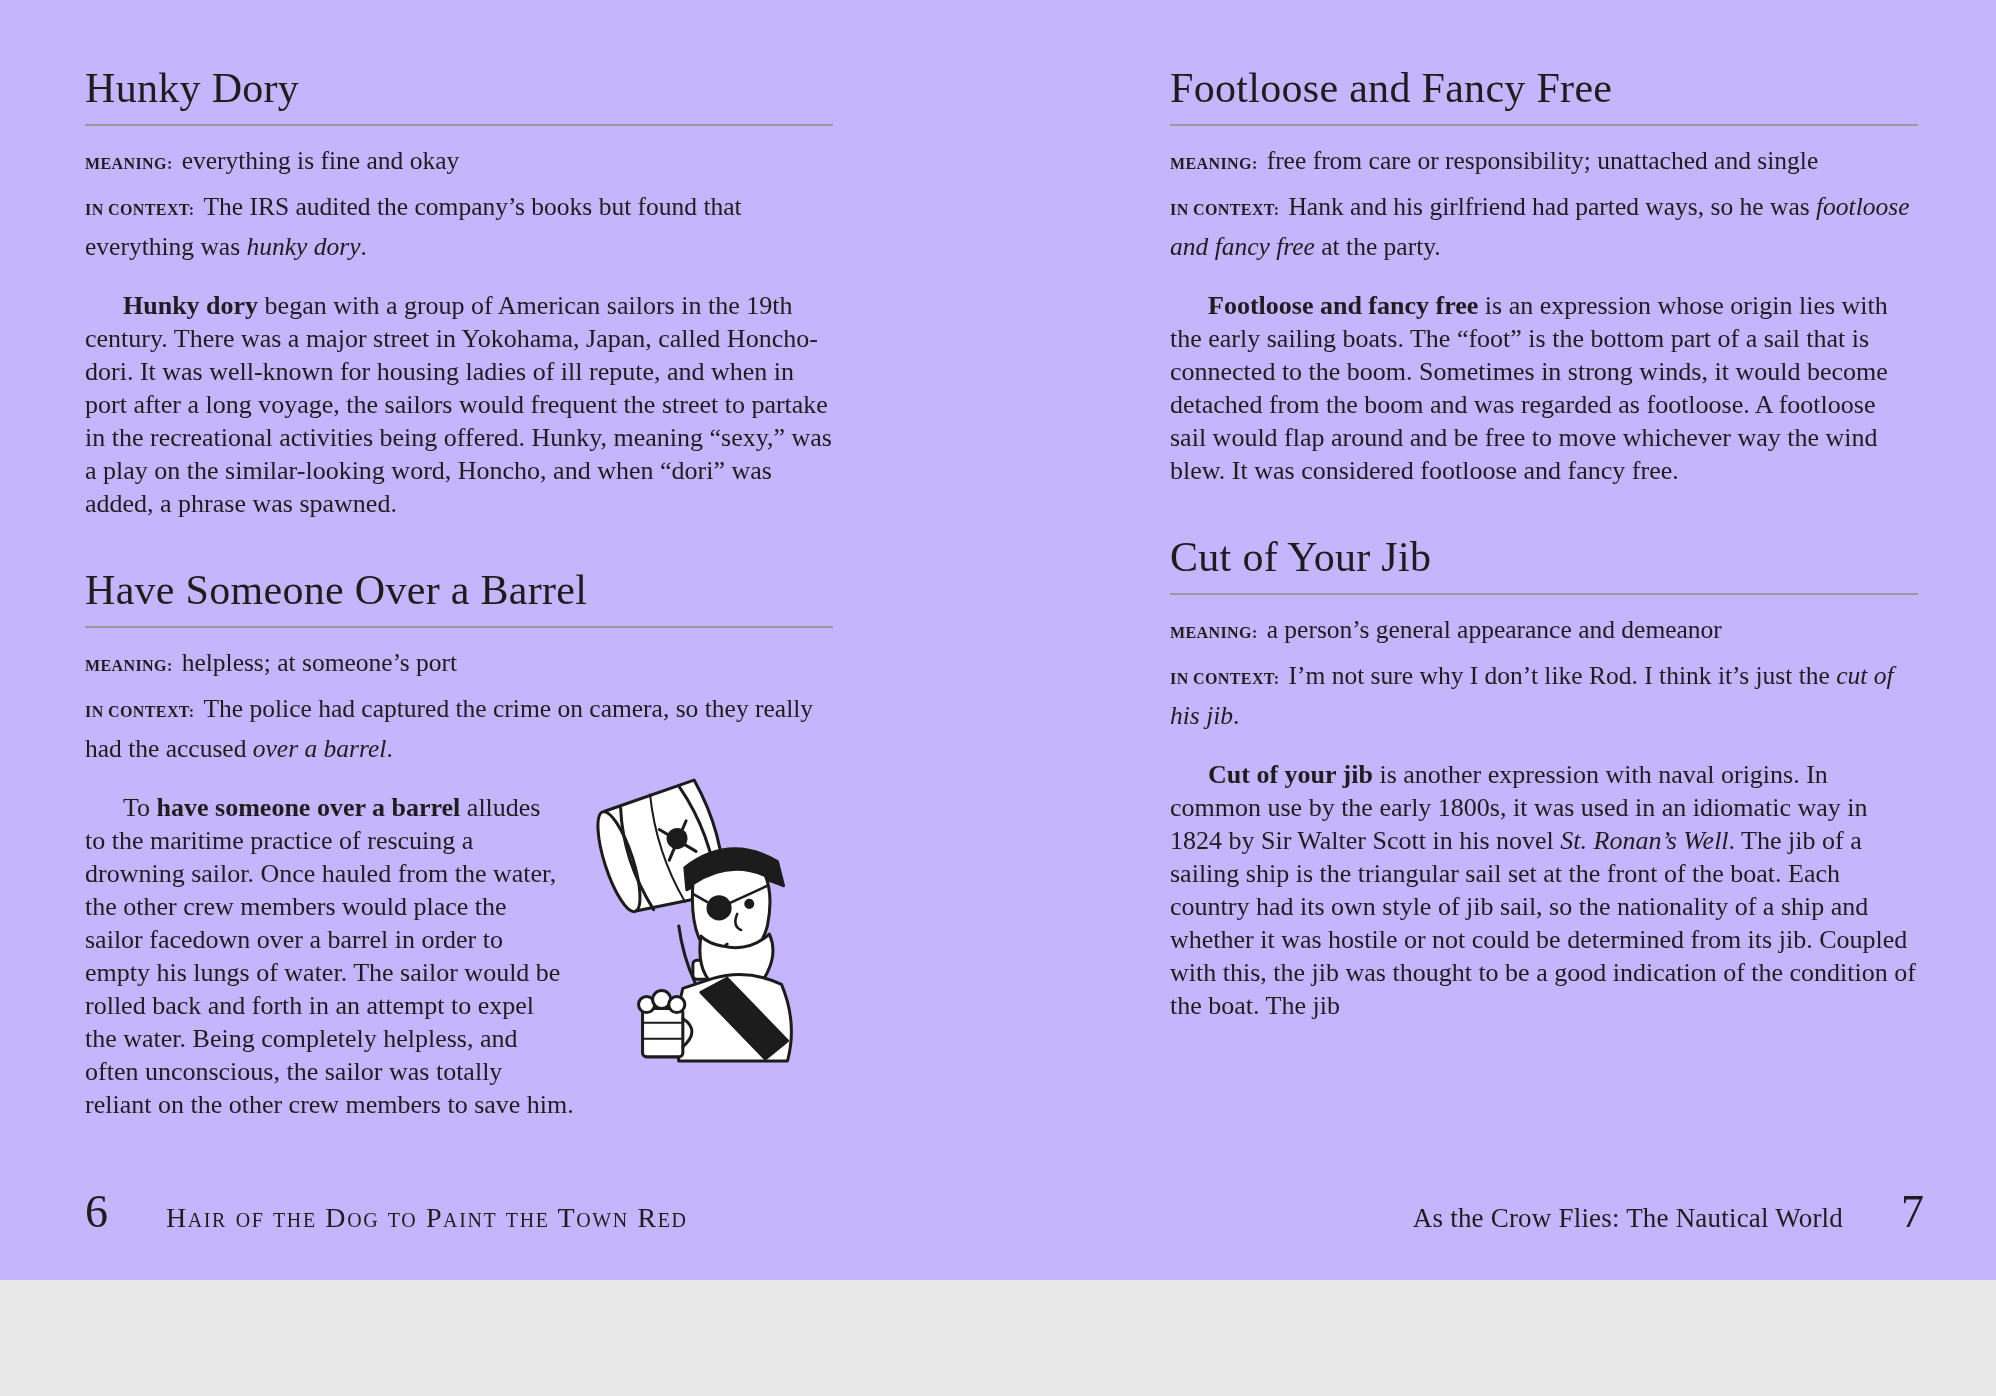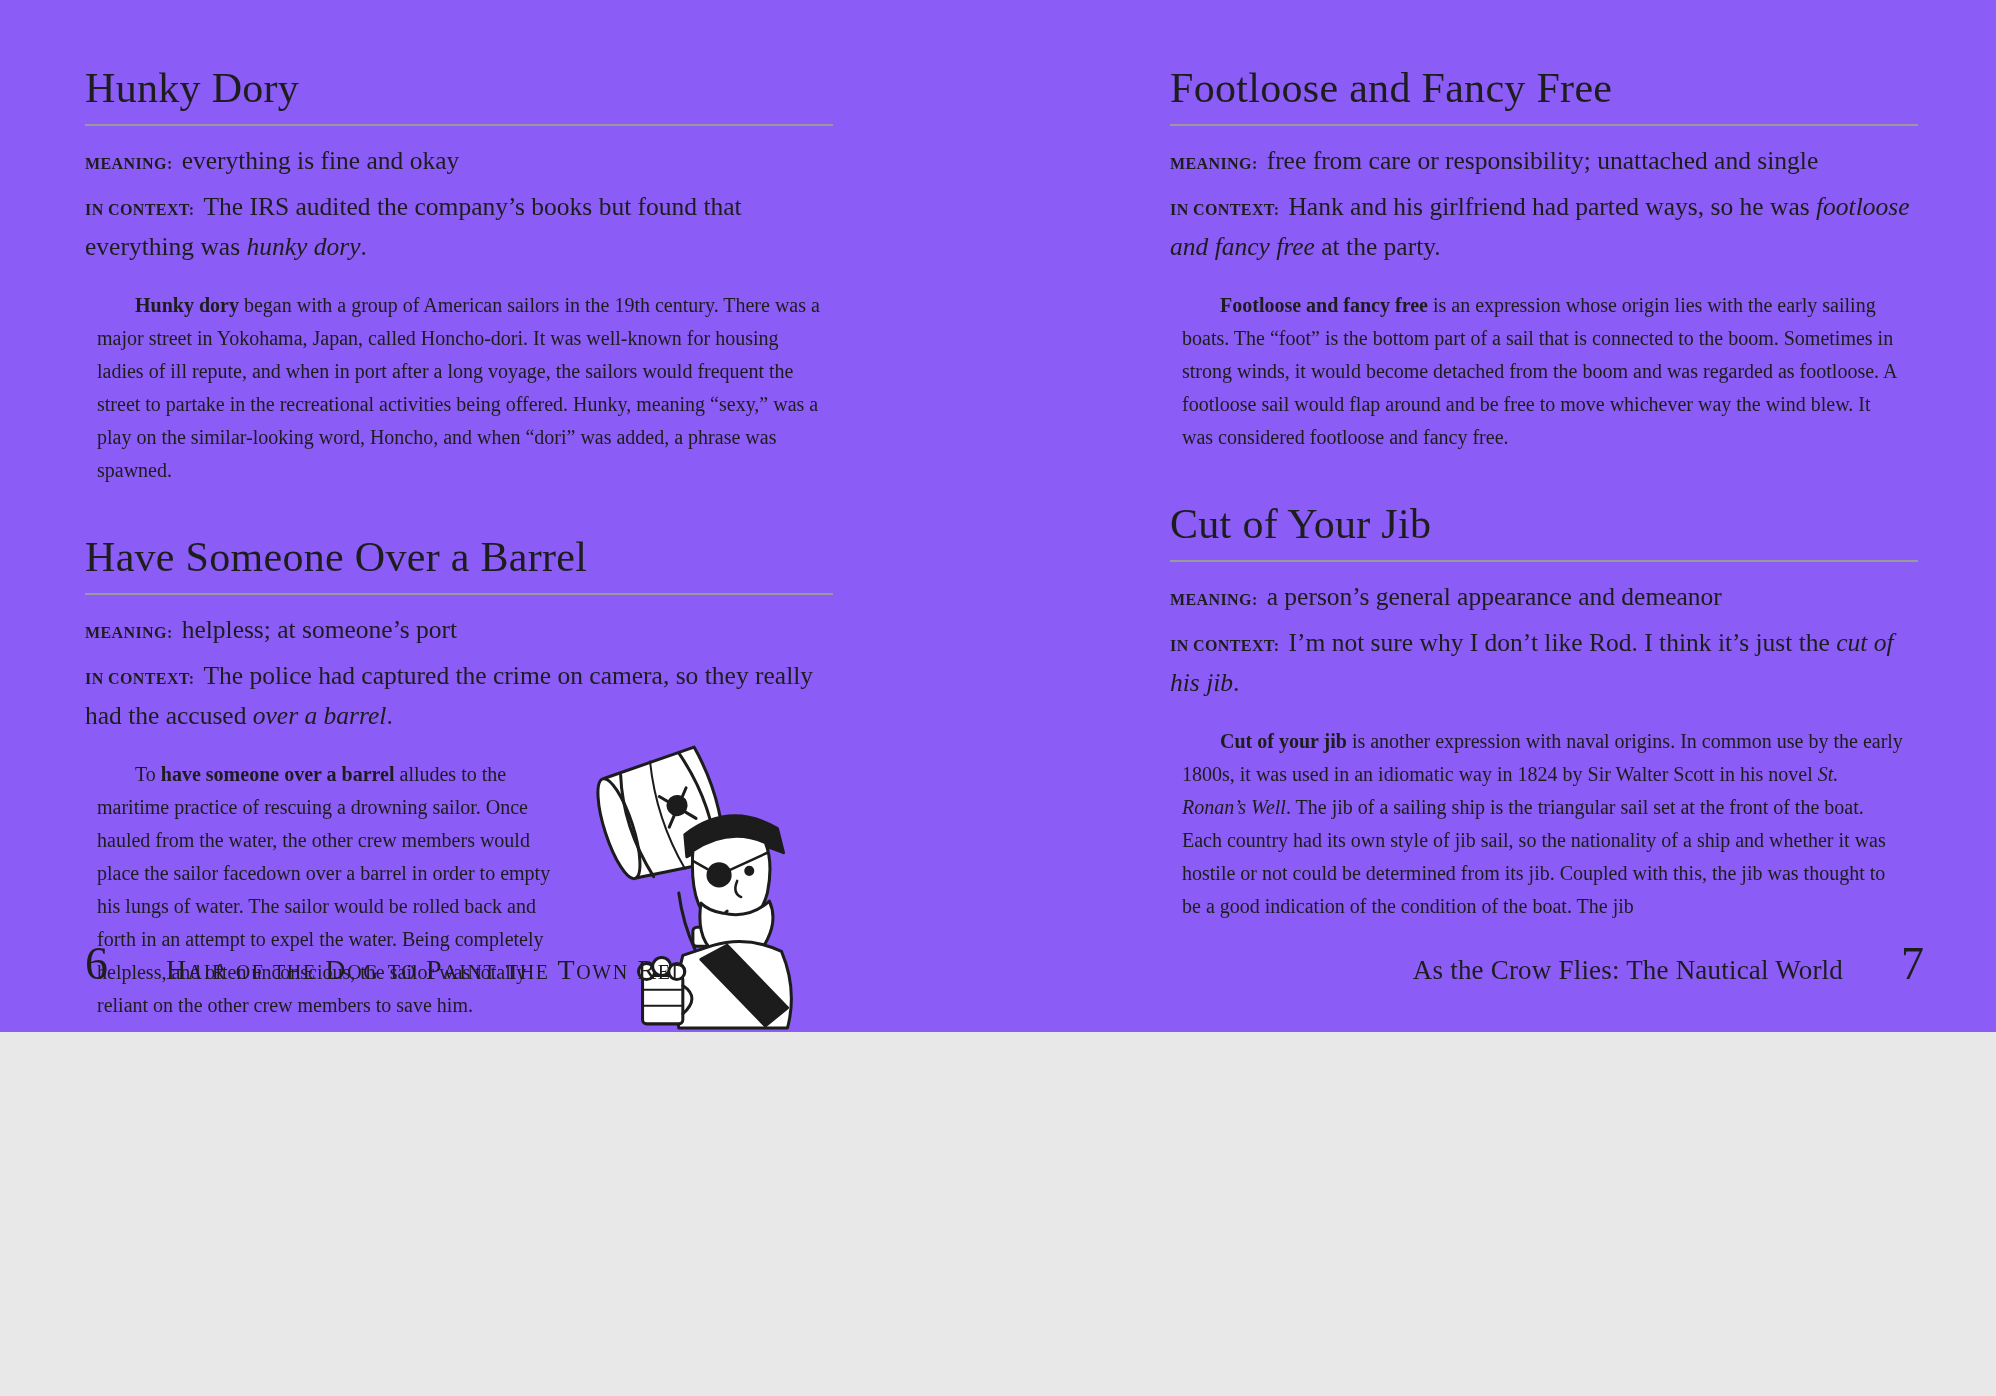--- a/index.html
+++ b/index.html
@@ -1,20 +1,20 @@
 <!DOCTYPE html>
 <html><head>
 <meta charset="utf-8">
 <style>
   html, body { margin: 0; padding: 0; background: #e8e8e8; }
   .spread {
     position: relative;
     width: 1996px;
-    height: 1032px;
-    background: #8b5cf6;
+    height: 1280px;
+    background: #c4b5fd;
     box-sizing: border-box;
     padding: 64px 78px 0 85px;
     display: flex;
     justify-content: space-between;
     font-family: "Liberation Serif", serif;
     color: #1d1d1d;
     overflow: hidden;
   }
   .page { width: 748px; }
   .entry + .entry { margin-top: 46px; }
@@ -32,23 +32,23 @@
     margin: 16px 0 0;
   }
   .meta.context { margin-top: 6px; }
   .label {
     font-weight: 700;
     font-size: 16px;
     letter-spacing: 0.4px;
     margin-right: 9px;
   }
   .body {
-    font-size: 20px;
+    font-size: 26px;
     line-height: 33px;
-    margin: 24px 12px 0;
+    margin: 24px 0 0;
     text-indent: 38px;
   }
   .b { font-weight: 700; }
   .i { font-style: italic; }
   .illo {
     float: right;
     width: 248px;
     height: 302px;
     margin: 8px 0 10px 24px;
   }

